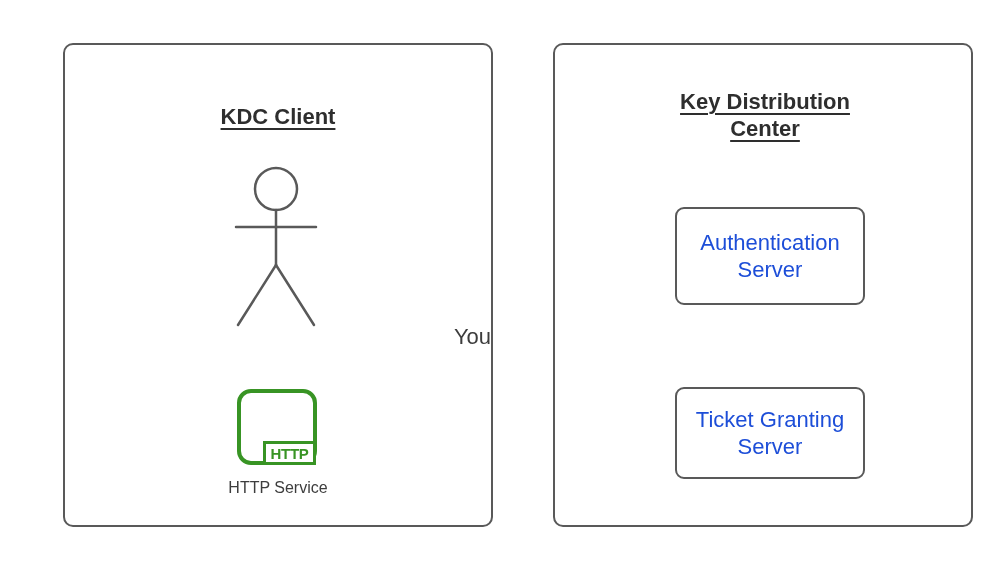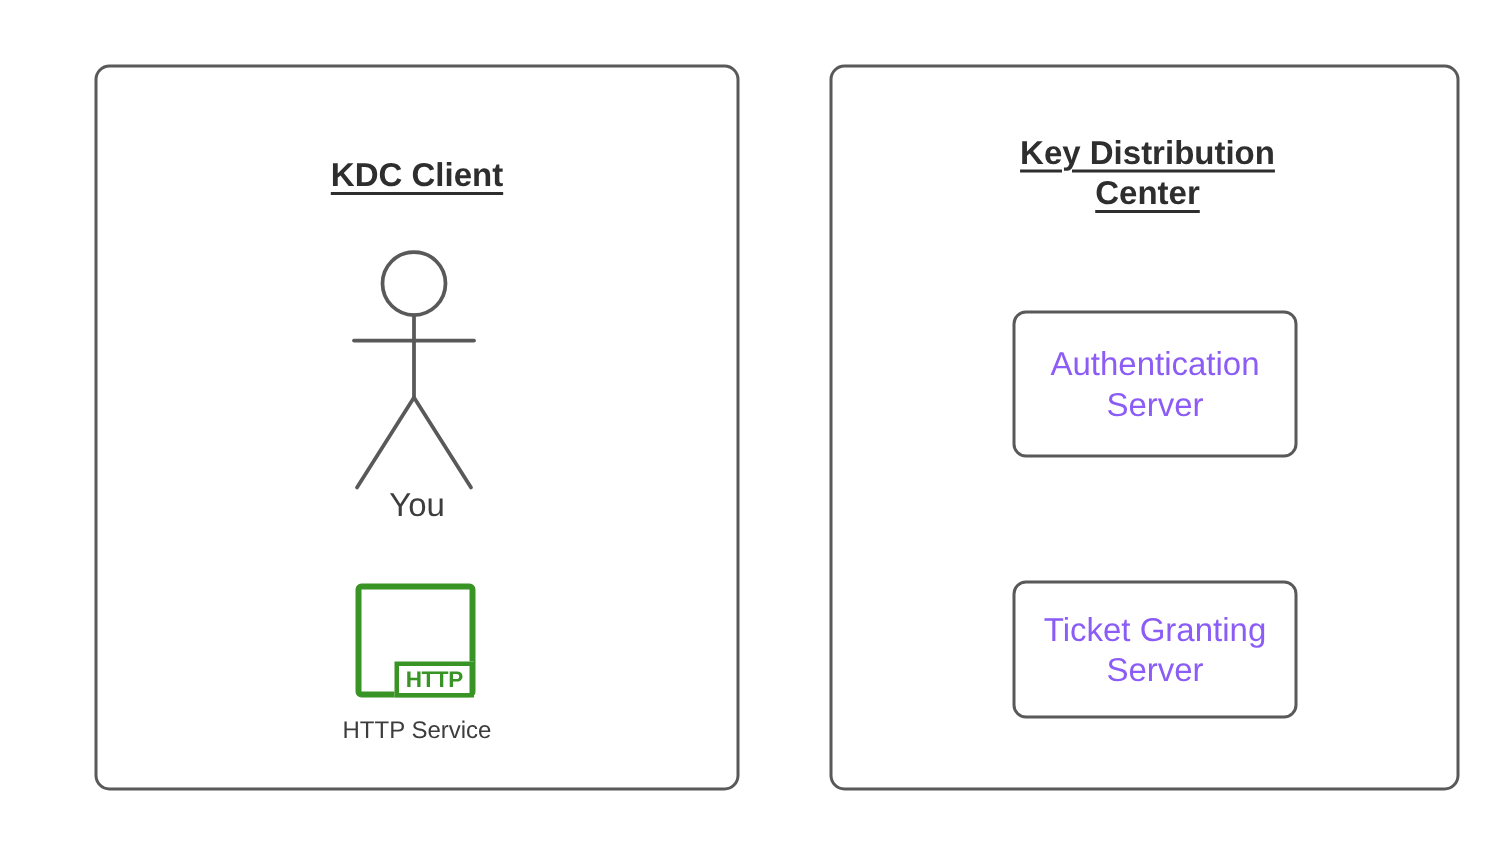--- a/index.html
+++ b/index.html
@@ -41,34 +41,34 @@
 
   .actor-svg {
     position: absolute;
     left: 167px;
     top: 117px;
   }
   .actor-label {
     position: absolute;
     top: 278px;
     left: 0; right: 0;
-    text-align: center;
+    text-align: right;
     font-size: 22px;
     line-height: 27px;
     color: #3d3d3d;
   }
 
   .http-icon {
     position: absolute;
     left: 172px;
     top: 344px;
     width: 80px;
     height: 76px;
     border: 4px solid #389424;
-    border-radius: 4px;
+    border-radius: 14px;
     box-sizing: border-box;
     background: #ffffff;
   }
   .http-badge {
     position: absolute;
     left: 22px;
     top: 48px;
     width: 53px;
     height: 24px;
     box-sizing: border-box;
@@ -99,21 +99,21 @@
     box-sizing: border-box;
     border: 2px solid #595959;
     border-radius: 9px;
     background: #ffffff;
     display: flex;
     align-items: center;
     justify-content: center;
     text-align: center;
     font-size: 22px;
     line-height: 27px;
-    color: #8b5cf6;
+    color: #1d4ed8;
     padding: 0 8px;
   }
   .server-box.auth { top: 162px; height: 98px; }
   .server-box.tgs  { top: 342px; height: 92px; }
 </style>
 </head>
 <body>
 
 <div class="canvas">
 

